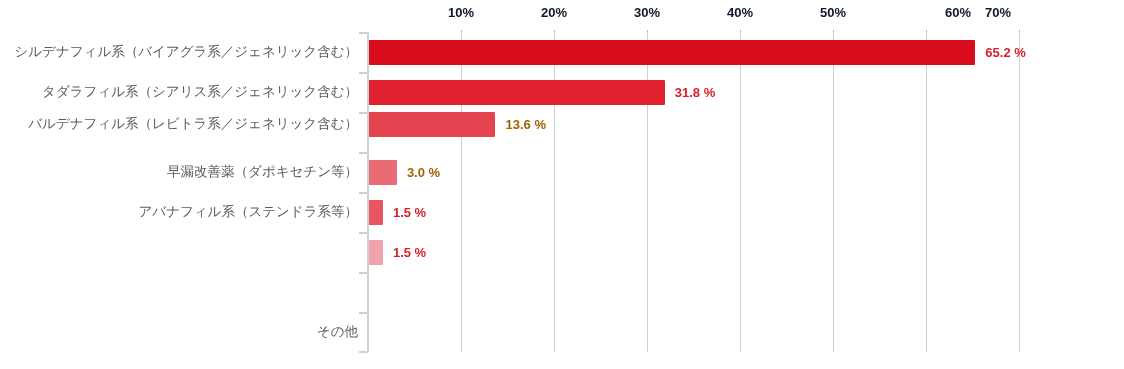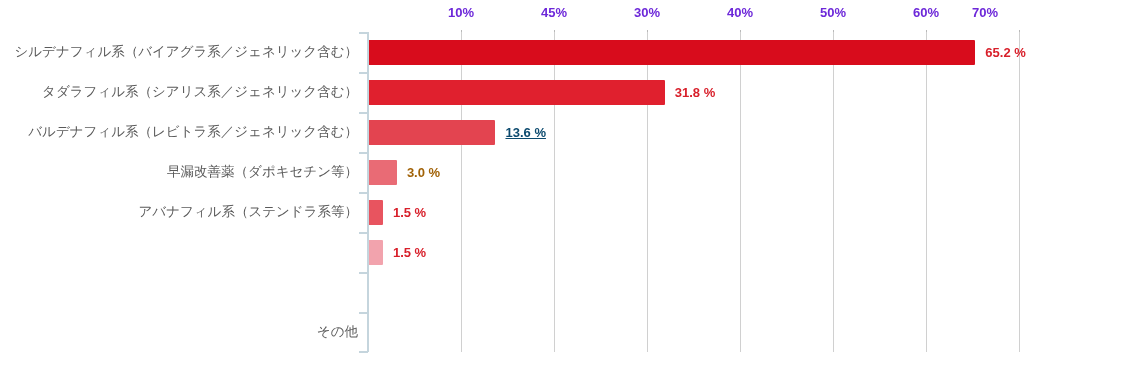--- a/index.html
+++ b/index.html
@@ -34,21 +34,21 @@
     left: 368px;
     top: 6px;
     width: 688px;
     height: 20px;
   }
   .xtick-label {
     position: absolute;
     transform: translateX(-50%);
     font-size: 13px;
     font-weight: bold;
-    color: #6d28d9;
+    color: #0f172a;
     white-space: nowrap;
     line-height: 14px;
   }
   .xtick-mark {
     position: absolute;
     top: 24px;
     width: 1px;
     height: 7px;
     background: #b9b9b9;
   }
@@ -118,26 +118,26 @@
     white-space: nowrap;
   }
 </style>
 </head>
 <body>
 
 <div id="chart-root">
 
   <div class="xaxis-labels">
     <span class="xtick-label" style="left:93px;">10%</span>
-    <span class="xtick-label" style="left:186px;">45%</span>
+    <span class="xtick-label" style="left:186px;">20%</span>
     <span class="xtick-label" style="left:279px;">30%</span>
     <span class="xtick-label" style="left:372px;">40%</span>
     <span class="xtick-label" style="left:465px;">50%</span>
-    <span class="xtick-label" style="left:558px;">60%</span>
-    <span class="xtick-label" style="left:617px;">70%</span>
+    <span class="xtick-label" style="left:590px;">60%</span>
+    <span class="xtick-label" style="left:630px;">70%</span>
 
     <span class="xtick-mark" style="left:93px;"></span>
     <span class="xtick-mark" style="left:186px;"></span>
     <span class="xtick-mark" style="left:279px;"></span>
     <span class="xtick-mark" style="left:372px;"></span>
     <span class="xtick-mark" style="left:465px;"></span>
     <span class="xtick-mark" style="left:558px;"></span>
     <span class="xtick-mark" style="left:651px;"></span>
   </div>
 
@@ -167,24 +167,24 @@
     <div class="bar" style="width: 606.36px; background: rgb(216, 12, 28);"></div>
     <div class="bar-value" style="left: 985.36px; color: rgb(216, 31, 42);">65.2 %</div>
   </div>
 
   <div class="row" style="top:72px;">
     <div class="cat-label-box">タダラフィル系（シアリス系／ジェネリック含む）</div>
     <div class="bar" style="width: 295.74px; background: rgb(224, 32, 46);"></div>
     <div class="bar-value" style="left: 674.74px; color: rgb(216, 31, 42);">31.8 %</div>
   </div>
 
-  <div class="row" style="top:112px;">
+  <div class="row" style="top:104px;">
     <div class="cat-label-box">バルデナフィル系（レビトラ系／ジェネリック含む）</div>
     <div class="bar" style="width: 126.48px; background: rgb(227, 68, 80);"></div>
-    <div class="bar-value" style="left: 505.48px; color: #0c4a6e; text-decoration: underline;">13.6 %</div>
+    <div class="bar-value" style="left: 505.48px; color: #a16207;">13.6 %</div>
   </div>
 
   <div class="row" style="top:152px;">
     <div class="cat-label-box">早漏改善薬（ダポキセチン等）</div>
     <div class="bar" style="width: 27.9px; background: rgb(233, 107, 117);"></div>
     <div class="bar-value" style="left: 406.9px; color: #a16207;">3.0 %</div>
   </div>
 
   <div class="row" style="top:192px;">
     <div class="cat-label-box">アバナフィル系（ステンドラ系等）</div>

